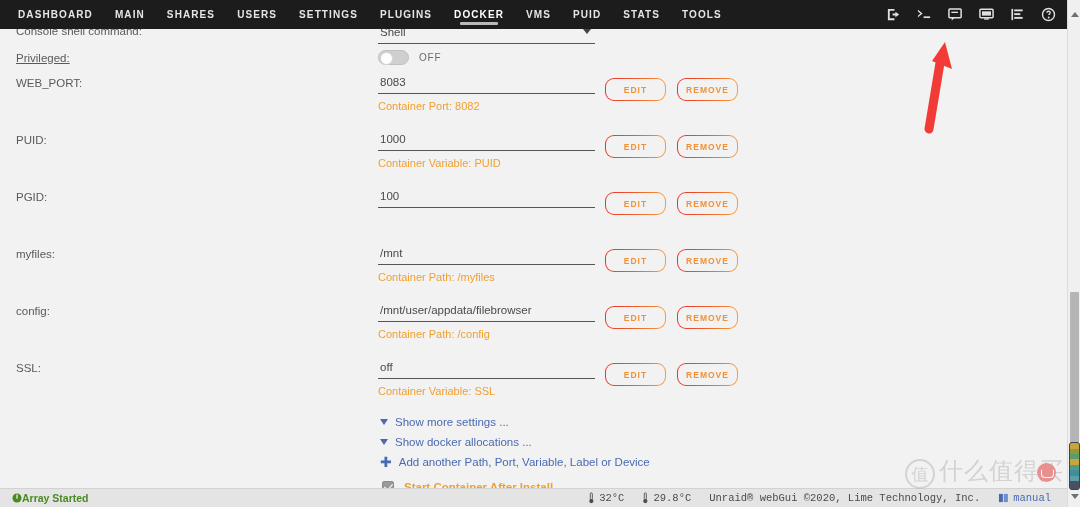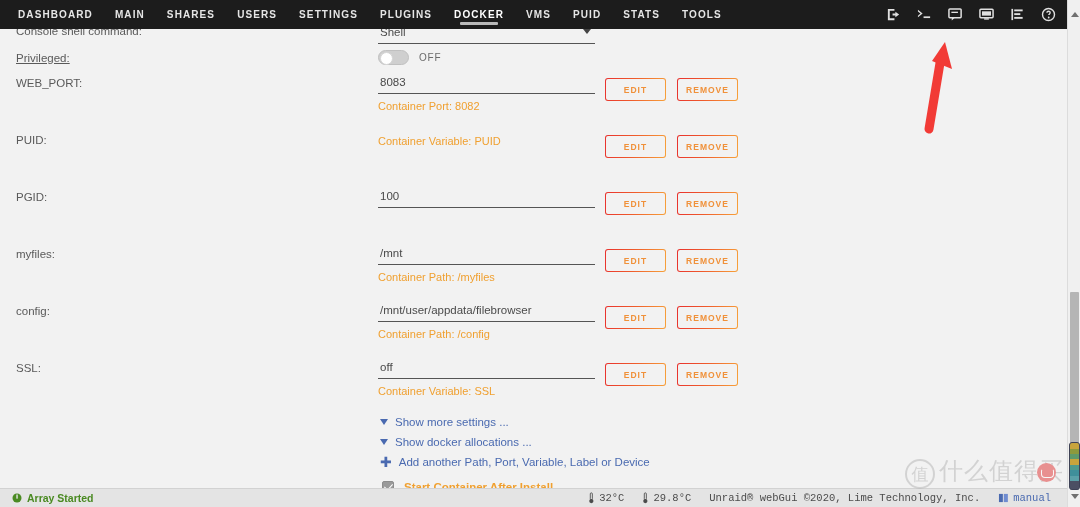--- a/index.html
+++ b/index.html
@@ -116,21 +116,21 @@
   .btn-group {
     position: absolute;
     left: 605px;
     display: flex;
     gap: 11px;
   }
   .orange-btn {
     width: 61px;
     height: 23px;
     border: 1px solid transparent;
-    border-radius: 3px;
+    border-radius: 9px;
     background:
       linear-gradient(#f2f2f2, #f2f2f2) padding-box,
       linear-gradient(100deg, #e8322e 0%, #ef5a2c 45%, #f7a23b 100%) border-box;
     color: #f0913a;
     font-size: 8.5px;
     font-weight: bold;
     letter-spacing: 1px;
     cursor: pointer;
     display: flex;
     align-items: center;
@@ -303,21 +303,20 @@
     background: #e4e4e4;
     border-top: 1px solid #d2d2d2;
     display: flex;
     align-items: center;
     z-index: 30;
     font-size: 10.5px;
   }
   #array-status {
     display: flex;
     align-items: center;
-    gap: 5px;
     margin-left: 12px;
     color: #4a8a22;
     font-weight: bold;
     cursor: pointer;
   }
   #status-right {
     position: absolute;
     right: 16px;
     display: flex;
     align-items: center;
@@ -492,20 +491,21 @@
       </div>
       <div class="btn-group" style="top:8px;">
         <button class="orange-btn">EDIT</button>
         <button class="orange-btn">REMOVE</button>
       </div>
     </div>
 
     <div class="row" style="top:98px;">
       <div class="row-label" style="top:7px;">PUID:</div>
       <div class="row-field" style="top:2px;">
+        <input class="txt-input" value="1000" style="">
         <div class="hint">Container Variable: PUID</div>
       </div>
       <div class="btn-group" style="top:8px;">
         <button class="orange-btn">EDIT</button>
         <button class="orange-btn">REMOVE</button>
       </div>
     </div>
 
     <div class="row" style="top:155px;">
       <div class="row-label" style="top:7px;">PGID:</div>

